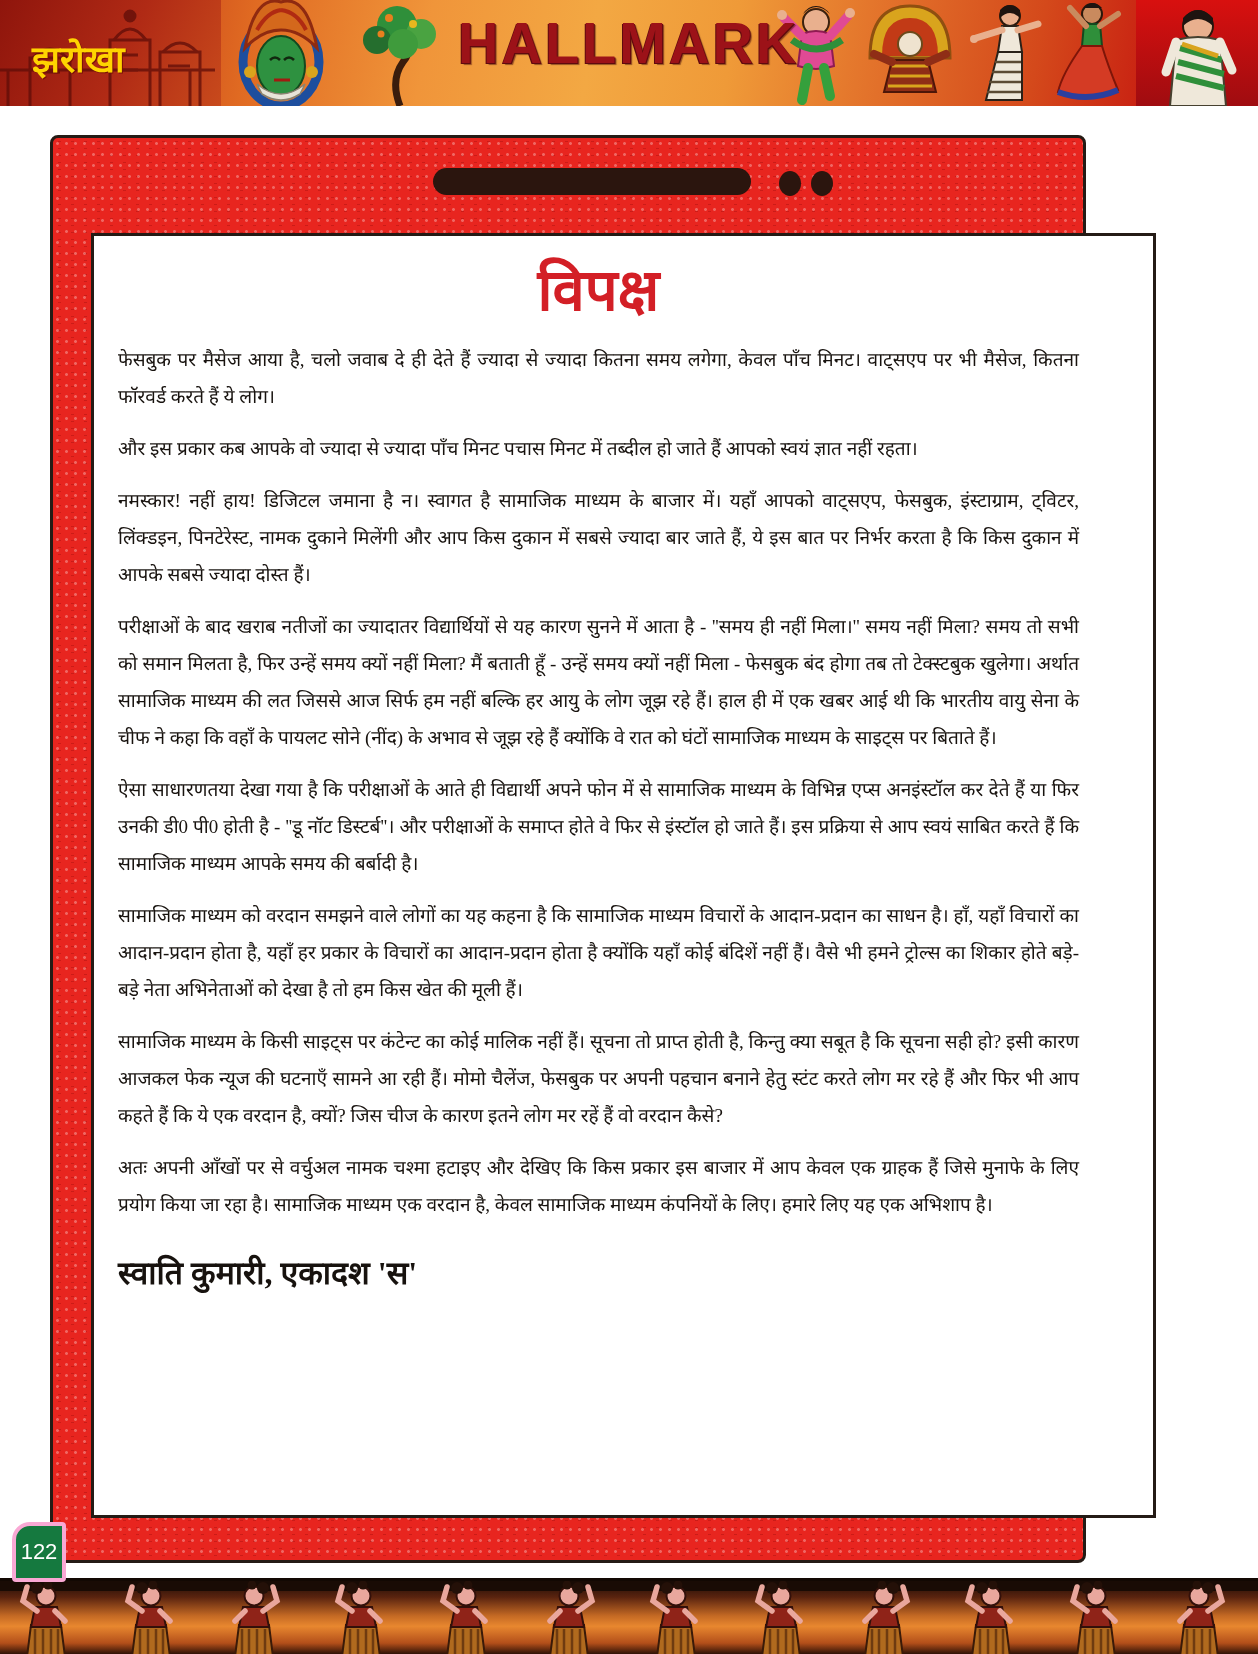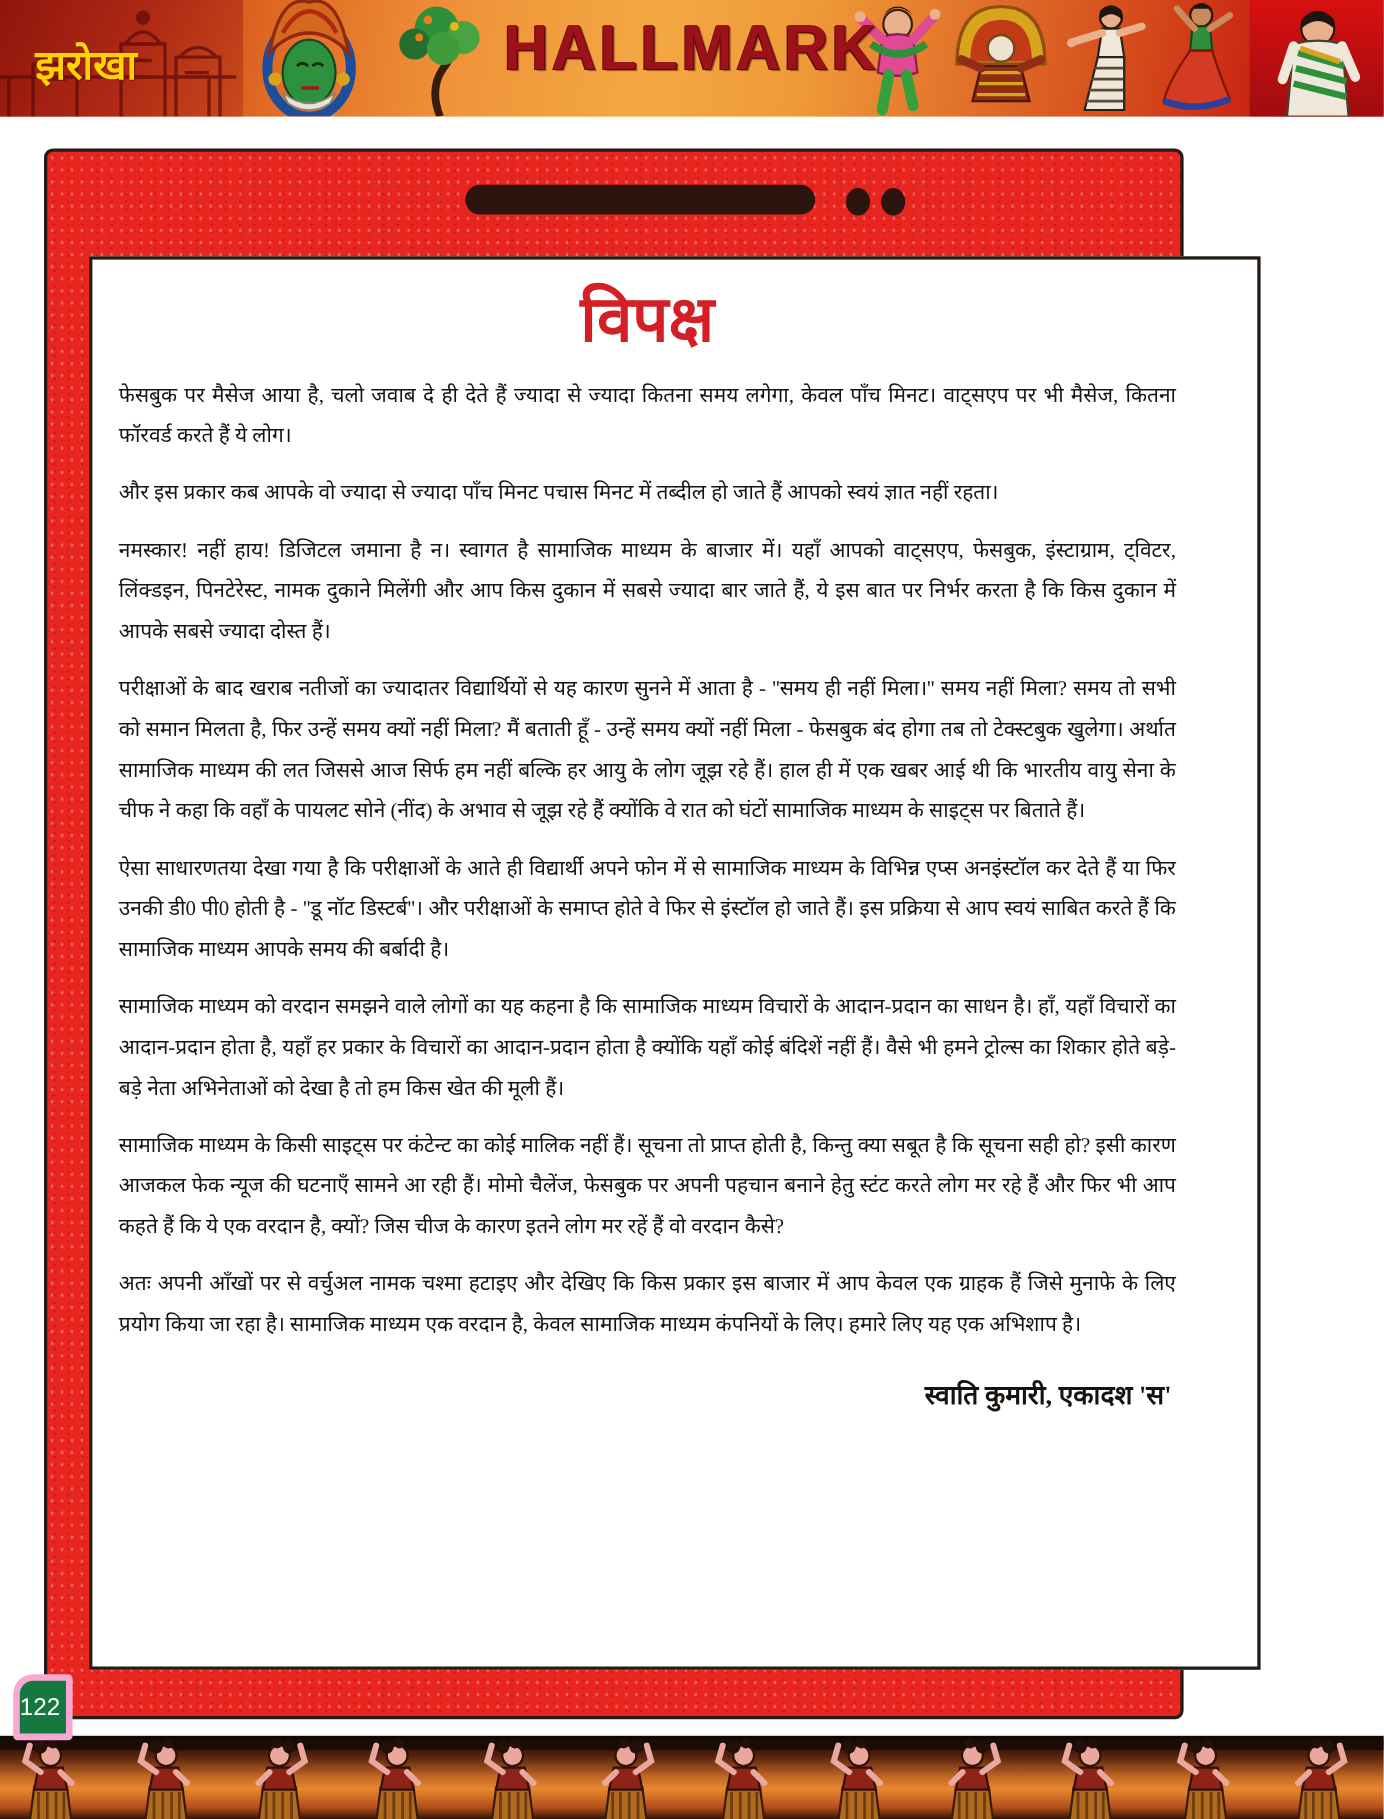--- a/index.html
+++ b/index.html
@@ -33,21 +33,21 @@
     transform:scaleY(1.04);
   }
   .deco { position:absolute; top:0; height:106px; z-index:2; }
   .banner-right {
     position:absolute; right:0; top:0; width:122px; height:106px;
     background:linear-gradient(#d8100f,#9f0c10);
   }
 
   
   .tablet-frame {
-    position:absolute; left:40px; top:135px; width:1036px; height:1428px;
+    position:absolute; left:50px; top:135px; width:1036px; height:1428px;
     background:
       radial-gradient(rgba(255,255,255,.30) 1px, rgba(255,255,255,0) 1.6px),
       radial-gradient(rgba(150,10,10,.35) 1px, rgba(150,10,10,0) 1.8px),
       #e8251f;
     background-size:9px 11px, 13px 7px;
     border:3px solid #241b15; border-radius:8px;
   }
   .speaker {
     position:absolute; left:380px; top:30px; width:318px; height:27px;
     background:#2b150e; border-radius:14px;
@@ -67,30 +67,30 @@
 
   .article-title {
     margin:6px 0 14px 0; text-align:center;
     font-size:58px; font-weight:700; color:#d31f26;
   }
   .para {
     margin:0 0 15px 0; font-size:19px; line-height:37px;
     color:#17120e; text-align:justify;
   }
   .byline {
-    margin-top:27px; text-align:right; font-weight:bold;
-    font-size:24px; color:#17120e; padding-right:4px;
+    margin-top:27px; text-align:left; font-weight:bold;
+    font-size:32px; color:#17120e; padding-right:4px;
   }
 
   
   .page-tab {
     position:absolute; left:12px; top:1522px; width:54px; height:60px;
-    background:#15793f; border:6px solid #f9a8d4;
+    background:#15793f; border:4px solid #f9a8d4;
     border-radius:18px 4px 4px 4px;
-    display:flex; align-items:center; justify-content:flex-start;
+    display:flex; align-items:center; justify-content:center;
     color:#ffffff; font-family:"Liberation Sans",sans-serif; font-size:22px;
     z-index:5;
   }
 
   
   .folk-border {
     position:absolute; left:0; top:1578px; width:1258px; height:76px;
     background:linear-gradient(#190b05 0%,#59230f 22%,#c56a24 48%,#e8872f 62%,#b34f1a 85%,#2f1206 100%);
     border-top:3px solid #120803; overflow:hidden; z-index:4;
   }

